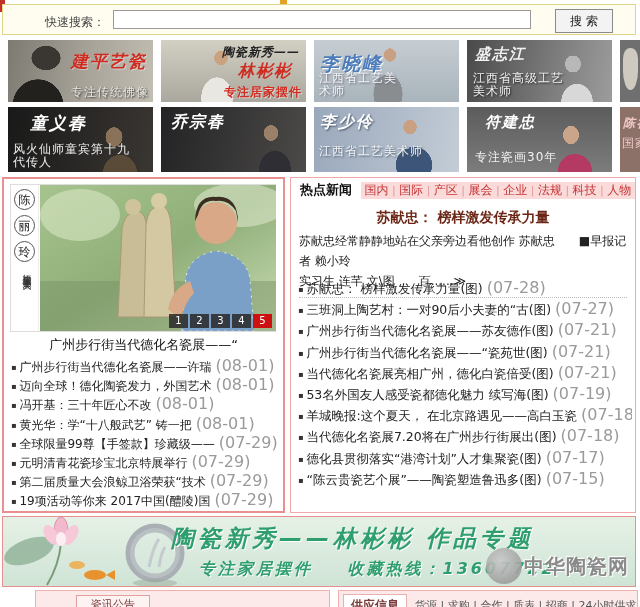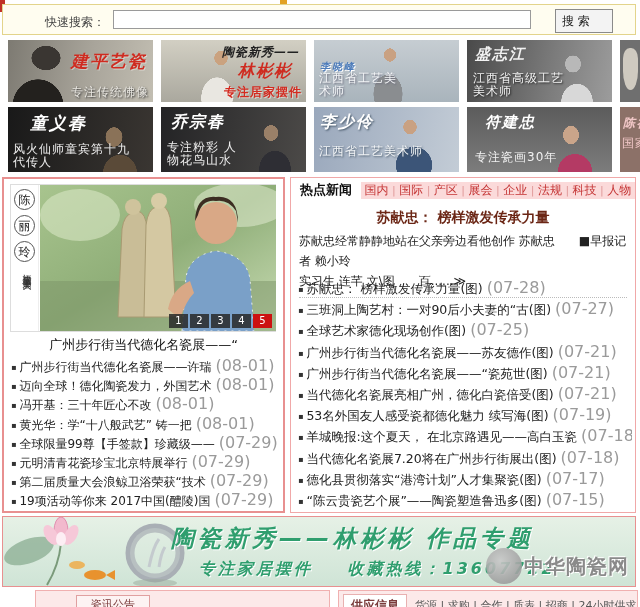--- a/index.html
+++ b/index.html
@@ -5,21 +5,21 @@
   html,body{margin:0;padding:0;background:#fff;}
   *{box-sizing:border-box;font-family:"DejaVu Sans",sans-serif;}
   #page{position:relative;width:640px;height:607px;overflow:hidden;background:#fff;}
 
   
   .corner-mark{position:absolute;left:0;top:0;width:5px;height:12px;background:#c03227;}
   .top-dot{position:absolute;left:280px;top:0;width:7px;height:6px;background:#e2a224;}
   .search-bar{position:absolute;left:2px;top:4px;width:634px;height:31px;background:#fffdf0;border:1px solid #e3d48b;}
   .search-label{position:absolute;left:42px;top:9px;font-size:12px;color:#444;}
   .search-input{position:absolute;left:110px;top:5px;width:418px;height:19px;border:1px solid #9a9a9a;background:#fff;font-size:12px;padding:0 4px;}
-  .search-btn{position:absolute;left:552px;top:4px;width:58px;height:24px;background:#f3f3f3;border:1px solid #8a8a8a;font-size:12px;color:#222;text-align:left;line-height:19px;cursor:pointer;}
+  .search-btn{position:absolute;left:552px;top:4px;width:58px;height:24px;background:#f3f3f3;border:1px solid #8a8a8a;font-size:12px;color:#222;text-align:center;line-height:19px;cursor:pointer;}
 
   
   .card{position:absolute;width:145px;overflow:hidden;color:#fff;cursor:pointer;}
   .row1{top:40px;height:62px;}
   .row2{top:107px;height:65px;}
   .c1{left:8px;} .c2{left:161px;} .c3{left:314px;} .c4{left:467px;} .c5{left:620px;width:20px;}
   .fig{position:absolute;left:0;top:0;right:0;bottom:0;}
   .card .t{position:absolute;font-weight:bold;font-style:italic;letter-spacing:2px;white-space:nowrap;}
   .card .s{position:absolute;font-size:12px;line-height:13px;letter-spacing:1px;}
 
@@ -29,21 +29,21 @@
   .s-r1c1{right:4px;bottom:3px;font-size:13px;color:#e8e6e0;text-shadow:1px 1px 2px #333;}
 
   .bg-r1c2{background:linear-gradient(#d2cfc3,#aaa89e);}
   .fig-r1c2{background:radial-gradient(ellipse 11px 12px at 60px 18px,#caa27f 60%,rgba(0,0,0,0) 61%),radial-gradient(ellipse 26px 34px at 56px 58px,#e9e7e1 60%,rgba(0,0,0,0) 61%);}
   .tag-r1c2{position:absolute;right:6px;top:4px;font-size:12px;font-weight:bold;font-style:italic;color:#222;letter-spacing:1px;}
   .t-r1c2{right:14px;top:21px;font-size:16px;color:#cf2b20;}
   .s-r1c2{right:4px;bottom:3px;font-size:13px;font-weight:bold;color:#d32b20;text-shadow:1px 1px 0 rgba(255,255,255,.5);}
 
   .bg-r1c3{background:linear-gradient(#c6cdd2,#a9b4bc);}
   .fig-r1c3{background:radial-gradient(ellipse 10px 11px at 76px 15px,#c9a182 60%,rgba(0,0,0,0) 61%),radial-gradient(ellipse 24px 32px at 74px 54px,#8a8d90 60%,rgba(0,0,0,0) 61%);}
-  .t-r1c3{left:6px;top:20px;font-size:10px;color:#4d7cba;text-shadow:1px 1px 0 #fff;}
+  .t-r1c3{left:6px;top:11px;font-size:19px;color:#4d7cba;text-shadow:1px 1px 0 #fff;}
   .s-r1c3{left:5px;bottom:4px;max-width:78px;color:#f4f6f8;text-shadow:1px 1px 2px #667;}
 
   .bg-r1c4{background:linear-gradient(100deg,#4a4a4a,#7d7d7d 60%,#9c9c9c);}
   .fig-r1c4{background:radial-gradient(ellipse 13px 14px at 106px 24px,#b8b8b8 60%,rgba(0,0,0,0) 61%),radial-gradient(ellipse 26px 30px at 110px 62px,#d8d8d8 60%,rgba(0,0,0,0) 61%);}
   .t-r1c4{left:8px;top:5px;font-size:15px;color:#f2f2f2;}
   .s-r1c4{left:6px;bottom:4px;max-width:92px;color:#f2f2f2;text-shadow:1px 1px 2px #222;}
 
   .bg-r2c1{background:linear-gradient(100deg,#191919,#3a3632);}
   .fig-r2c1{background:radial-gradient(ellipse 14px 16px at 106px 30px,#8a7258 60%,rgba(0,0,0,0) 61%),radial-gradient(ellipse 28px 30px at 112px 66px,#5a4a38 60%,rgba(0,0,0,0) 61%);}
   .t-r2c1{left:22px;top:5px;font-size:17px;color:#fff;text-align:right;}
@@ -154,21 +154,20 @@
   </div>
 
   <div class="card row2 c1 bg-r2c1">
     <div class="fig fig-r2c1"></div>
     <span class="t t-r2c1">童义春</span>
     <span class="s s-r2c1">风火仙师童宾第十九代传人</span>
   </div>
   <div class="card row2 c2 bg-r2c2">
     <div class="fig fig-r2c2"></div>
     <span class="t t-r2c2">乔宗春</span>
-    <span class="s s-r2c2">专注粉彩 人物花鸟山水</span>
   </div>
   <div class="card row2 c3 bg-r2c3">
     <div class="fig fig-r2c3"></div>
     <span class="t t-r2c3">李少伶</span>
     <span class="s s-r2c3">江西省工艺美术师</span>
   </div>
   <div class="card row2 c4 bg-r2c4">
     <div class="fig fig-r2c4"></div>
     <span class="t t-r2c4">符建忠</span>
     <span class="s s-r2c4">专注瓷画30年</span>
@@ -251,21 +250,20 @@
       </div>
     </div>
     <div class="headline">苏献忠： 榜样激发传承力量</div>
     <div class="summary">
       <span>苏献忠经常静静地站在父亲旁边看他创作 苏献忠　　■早报记者 赖小玲</span><br>
       <span>实习生 连芊 文\图　　百......≫</span>
     </div>
     <div class="right-list">
       <div class="ritem"><span class="bullet">▪</span><span>苏献忠： 榜样激发传承力量(图)</span><span class="ndate">(07-28)</span></div>
       <div class="ritem"><span class="bullet">▪</span><span>三班洞上陶艺村：一对90后小夫妻的“古(图)</span><span class="ndate">(07-27)</span></div>
-      <div class="ritem"><span class="bullet">▪</span><span>全球艺术家德化现场创作(图)</span><span class="ndate">(07-25)</span></div>
       <div class="ritem"><span class="bullet">▪</span><span>广州步行街当代德化名瓷展——苏友德作(图)</span><span class="ndate">(07-21)</span></div>
       <div class="ritem"><span class="bullet">▪</span><span>广州步行街当代德化名瓷展——“瓷苑世(图)</span><span class="ndate">(07-21)</span></div>
       <div class="ritem"><span class="bullet">▪</span><span>当代德化名瓷展亮相广州，德化白瓷倍受(图)</span><span class="ndate">(07-21)</span></div>
       <div class="ritem"><span class="bullet">▪</span><span>53名外国友人感受瓷都德化魅力 续写海(图)</span><span class="ndate">(07-19)</span></div>
       <div class="ritem"><span class="bullet">▪</span><span>羊城晚报:这个夏天， 在北京路遇见——高白玉瓷</span><span class="ndate">(07-18)</span></div>
       <div class="ritem"><span class="bullet">▪</span><span>当代德化名瓷展7.20将在广州步行街展出(图)</span><span class="ndate">(07-18)</span></div>
       <div class="ritem"><span class="bullet">▪</span><span>德化县贯彻落实“港湾计划”人才集聚瓷(图)</span><span class="ndate">(07-17)</span></div>
       <div class="ritem"><span class="bullet">▪</span><span>“陈云贵瓷艺个展”——陶瓷塑造鲁迅多(图)</span><span class="ndate">(07-15)</span></div>
     </div>
   </div>

